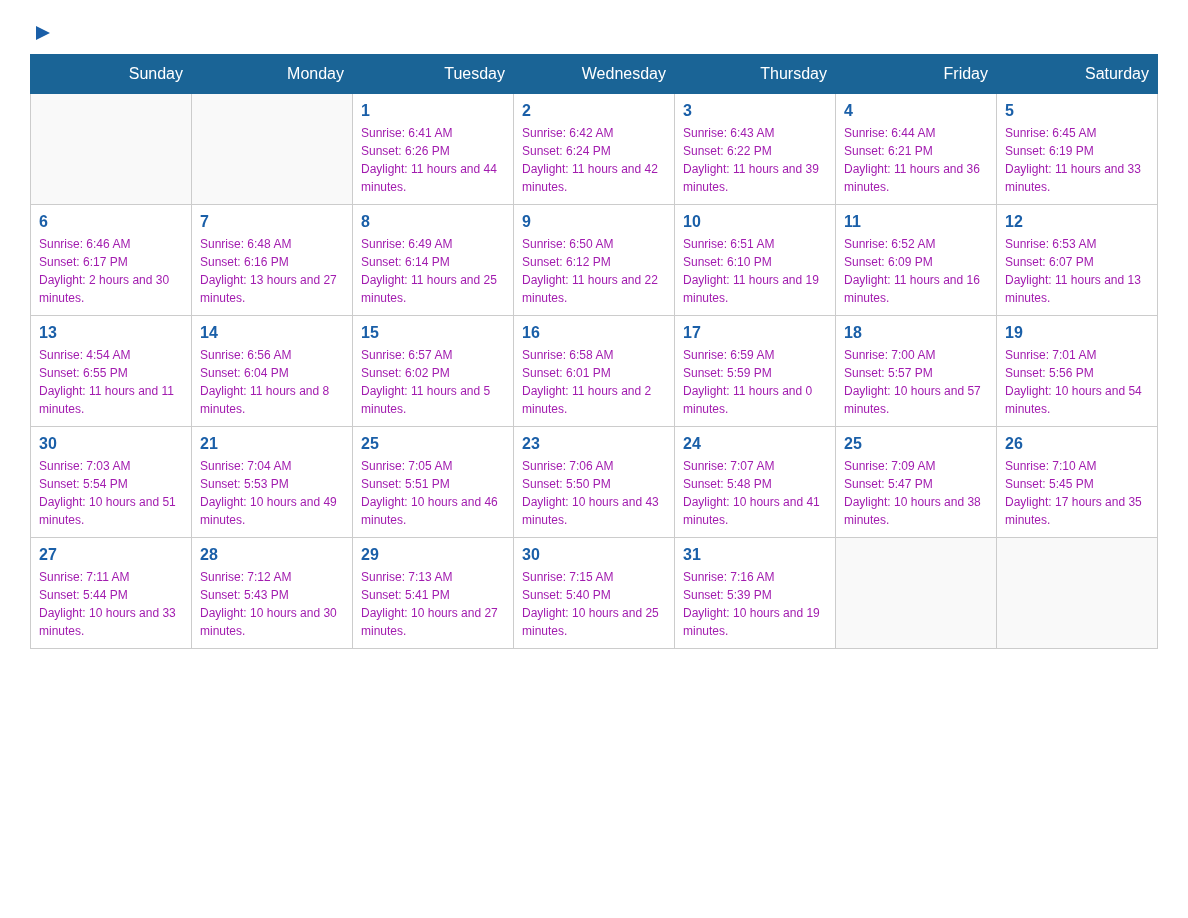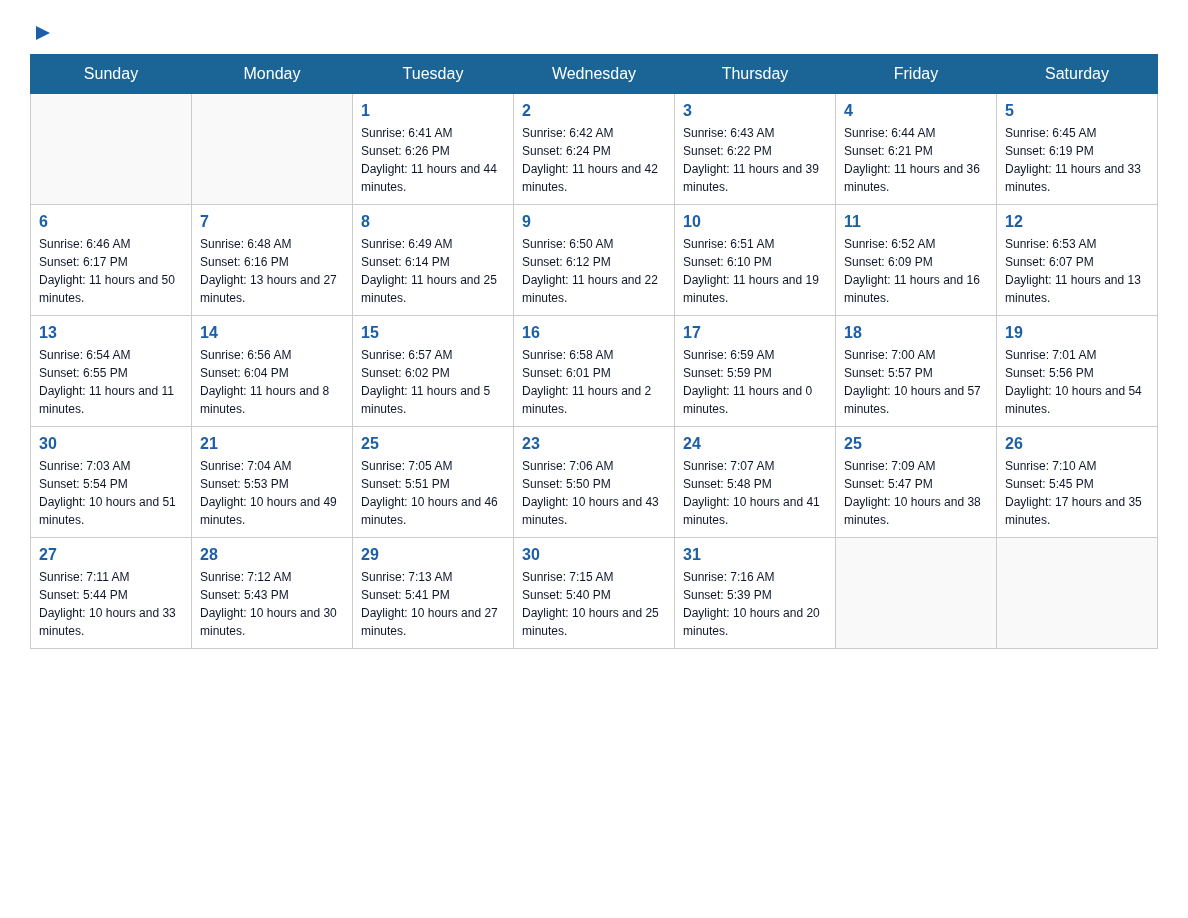--- a/index.html
+++ b/index.html
@@ -44,21 +44,21 @@
     .calendar-table {
       width: 100%;
       border-collapse: collapse;
       margin-top: 10px;
     }
 
     .calendar-table th {
       background-color: #1a6496;
       color: #ffffff;
       padding: 10px 8px;
-      text-align: center;
+      text-align: right;
       font-size: 16px;
       font-weight: normal;
       border: 1px solid #1a6496;
     }
 
     .calendar-table td {
       border: 1px solid #cccccc;
       vertical-align: top;
       padding: 8px;
       width: 14.28%;
@@ -67,21 +67,21 @@
 
     .day-number {
       font-size: 16px;
       font-weight: bold;
       color: #1a5fa8;
       margin-bottom: 4px;
     }
 
     .day-info {
       font-size: 12px;
-      color: #0f172a;
+      color: #a21caf;
       line-height: 1.5;
     }
 
     .empty-cell {
       background: #f9f9f9;
     }
 
     .logo-line1 {
       display: flex;
       align-items: center;
@@ -164,21 +164,21 @@
             <div>Daylight: 11 hours and 33 minutes.</div>
           </div>
         </td>
       </tr>
       <tr>
         <td>
           <div class="day-number">6</div>
           <div class="day-info">
             <div>Sunrise: 6:46 AM</div>
             <div>Sunset: 6:17 PM</div>
-            <div>Daylight: 11 hours and 50 minutes.</div>
+            <div>Daylight: 2 hours and 30 minutes.</div>
           </div>
         </td>
         <td>
           <div class="day-number">7</div>
           <div class="day-info">
             <div>Sunrise: 6:48 AM</div>
             <div>Sunset: 6:16 PM</div>
             <div>Daylight: 13 hours and 27 minutes.</div>
           </div>
         </td>
@@ -220,21 +220,21 @@
             <div>Sunrise: 6:53 AM</div>
             <div>Sunset: 6:07 PM</div>
             <div>Daylight: 11 hours and 13 minutes.</div>
           </div>
         </td>
       </tr>
       <tr>
         <td>
           <div class="day-number">13</div>
           <div class="day-info">
-            <div>Sunrise: 6:54 AM</div>
+            <div>Sunrise: 4:54 AM</div>
             <div>Sunset: 6:55 PM</div>
             <div>Daylight: 11 hours and 11 minutes.</div>
           </div>
         </td>
         <td>
           <div class="day-number">14</div>
           <div class="day-info">
             <div>Sunrise: 6:56 AM</div>
             <div>Sunset: 6:04 PM</div>
             <div>Daylight: 11 hours and 8 minutes.</div>
@@ -370,20 +370,20 @@
             <div>Sunrise: 7:15 AM</div>
             <div>Sunset: 5:40 PM</div>
             <div>Daylight: 10 hours and 25 minutes.</div>
           </div>
         </td>
         <td>
           <div class="day-number">31</div>
           <div class="day-info">
             <div>Sunrise: 7:16 AM</div>
             <div>Sunset: 5:39 PM</div>
-            <div>Daylight: 10 hours and 20 minutes.</div>
+            <div>Daylight: 10 hours and 19 minutes.</div>
           </div>
         </td>
         <td class="empty-cell"></td>
         <td class="empty-cell"></td>
       </tr>
     </tbody>
 </table>
 
 </body></html>

